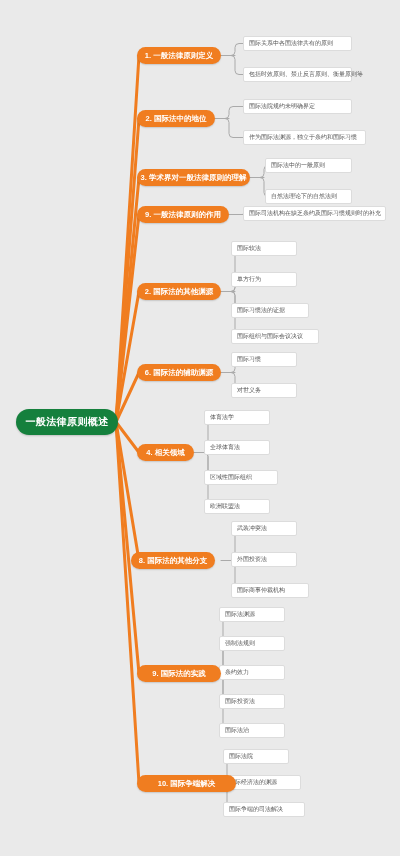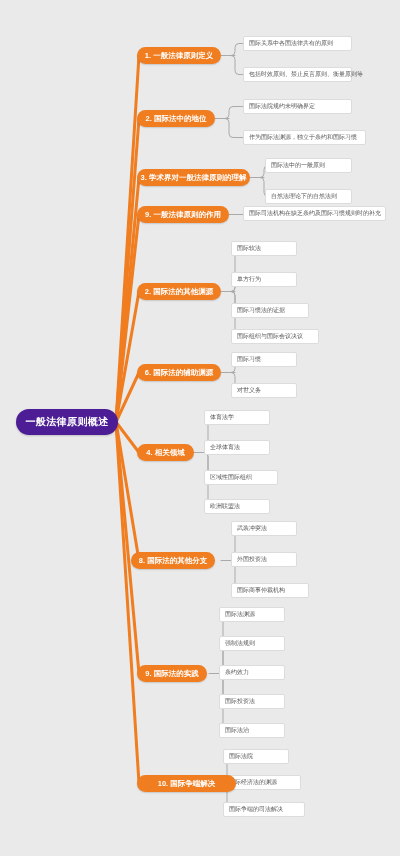--- a/index.html
+++ b/index.html
@@ -30,21 +30,21 @@
   }
   .node {
     position: absolute;
     box-sizing: border-box;
     display: flex;
     align-items: center;
     justify-content: center;
     white-space: nowrap;
   }
   .root-node {
-    background: #4c1d95;
+    background: #15803d;
     color: #ffffff;
     border-radius: 13px;
     font-size: 10px;
     font-weight: bold;
     letter-spacing: 0.4px;
     height: 26px;
     padding: 0 10px;
     box-shadow: 0 1px 2px rgba(0,0,0,0.18);
     z-index: 5;
   }
@@ -206,21 +206,21 @@
       </div>
       <div class="node leaf-node" style="left: 231px; top: 521px; width: 66px; height: 15px;">
         <span>武装冲突法</span>
       </div>
       <div class="node leaf-node" style="left: 231px; top: 552px; width: 66px; height: 15px;">
         <span>外国投资法</span>
       </div>
       <div class="node leaf-node" style="left: 231px; top: 583px; width: 78px; height: 15px;">
         <span>国际商事仲裁机构</span>
       </div>
-      <div class="node branch-node" style="left: 137px; top: 665px; width: 70px; height: 17px;">
+      <div class="node branch-node" style="left: 137px; top: 665px; width: 84px; height: 17px;">
         <span>9. 国际法的实践</span>
       </div>
       <div class="node leaf-node" style="left: 219px; top: 607px; width: 66px; height: 15px;">
         <span>国际法渊源</span>
       </div>
       <div class="node leaf-node" style="left: 219px; top: 636px; width: 66px; height: 15px;">
         <span>强制法规则</span>
       </div>
       <div class="node leaf-node" style="left: 219px; top: 665px; width: 66px; height: 15px;">
         <span>条约效力</span>

